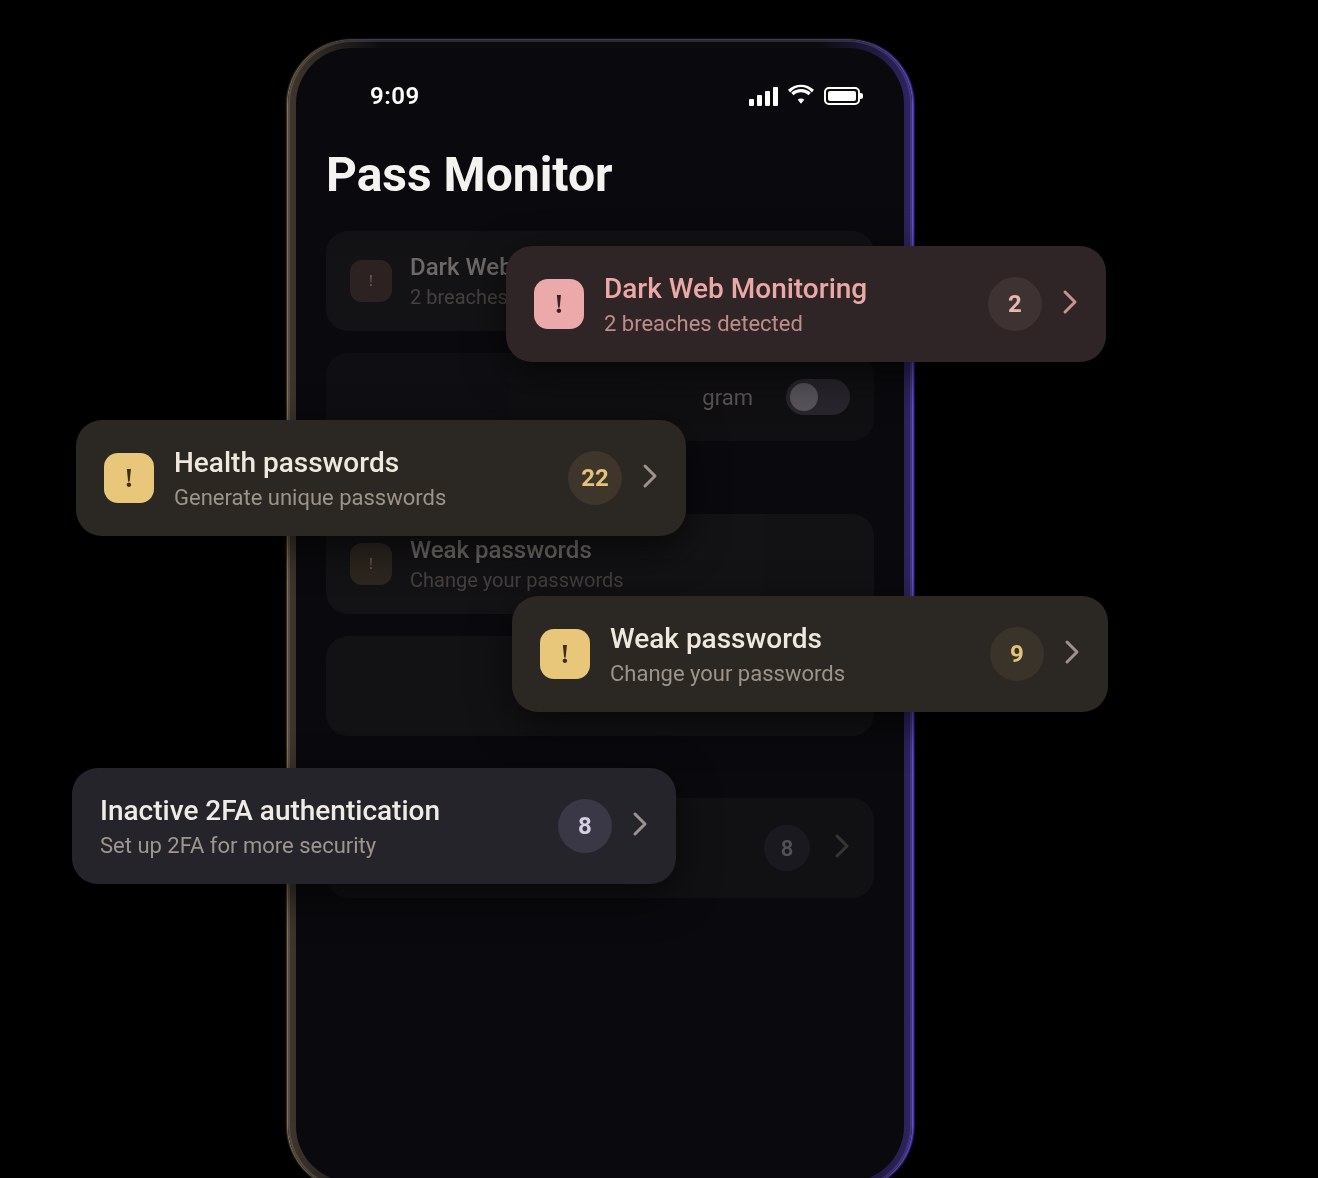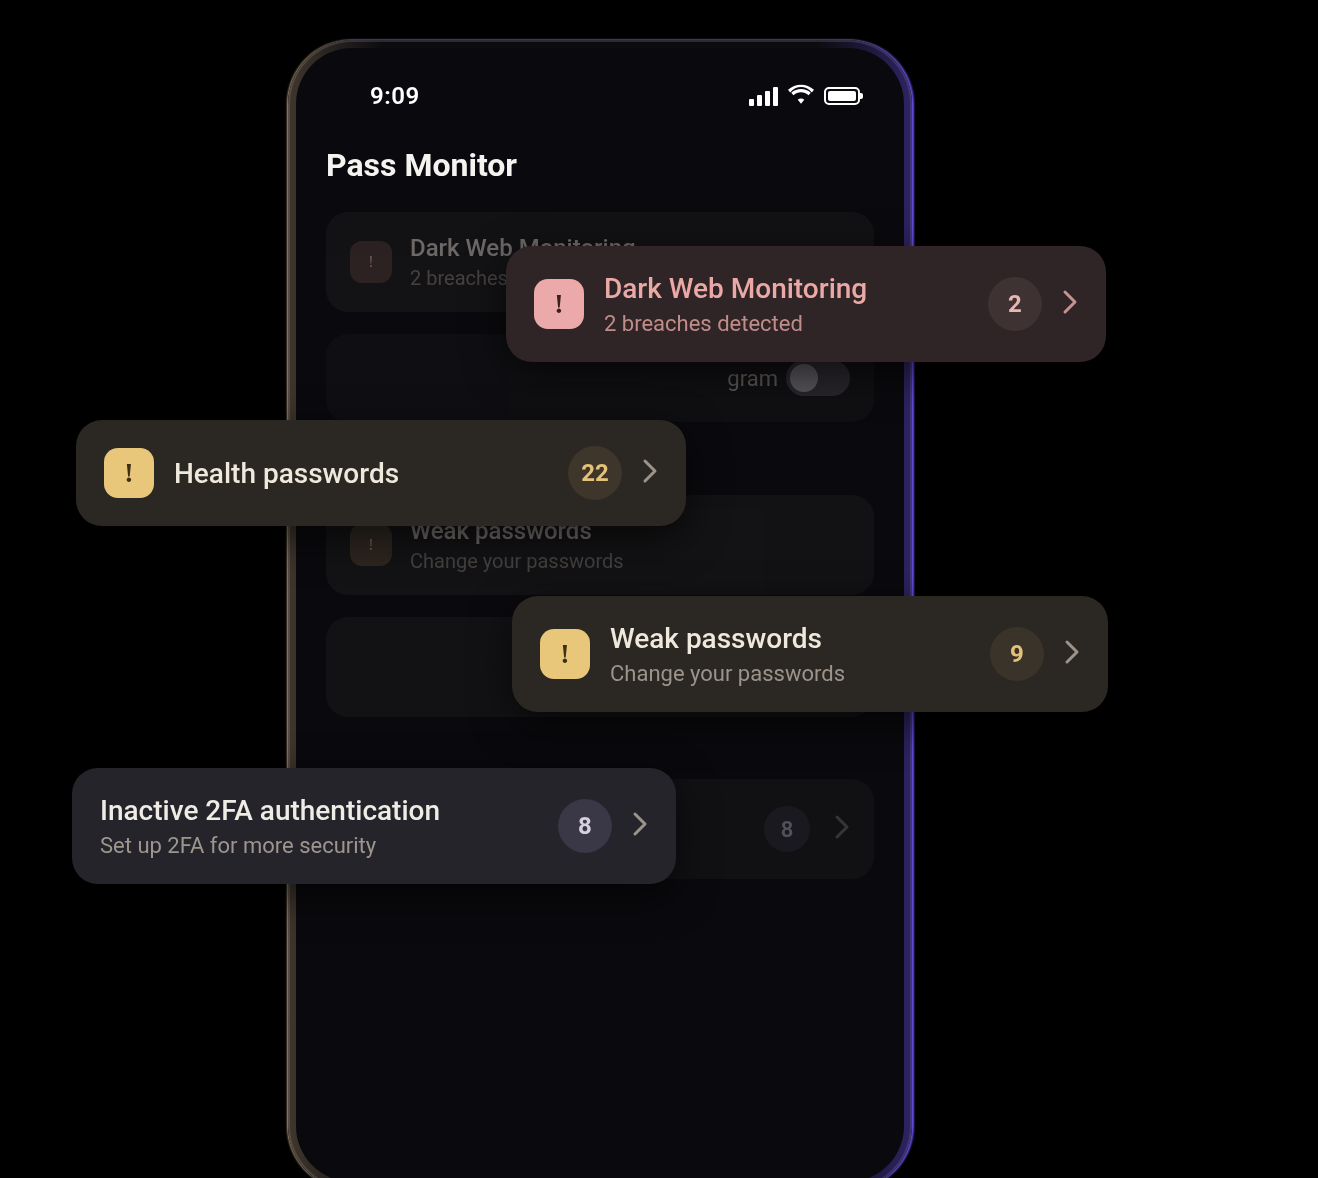--- a/index.html
+++ b/index.html
@@ -65,21 +65,21 @@
   .battery {
     width:36px; height:18px; border:2px solid #fff; border-radius:5px; position:relative;
   }
   .battery::after{
     content:""; position:absolute; right:-5px; top:4px; width:3px; height:6px; background:#fff; border-radius:0 2px 2px 0;
   }
   .battery .fill{ position:absolute; inset:2px; background:#fff; border-radius:2px; }
 
   
   .screen-content { padding: 28px 30px 0 30px; }
-  .page-title { font-size: 32px; font-weight: 700; color:#f5f3f0; margin-bottom: 28px; }
+  .page-title { font-size: 48px; font-weight: 700; color:#f5f3f0; margin-bottom: 28px; }
 
   .bg-card {
     background: rgba(40,36,36,0.55);
     border-radius: 22px;
     padding: 22px 24px;
     display:flex;
     align-items:center;
     gap:18px;
     margin-bottom: 22px;
     position: relative;
@@ -221,21 +221,21 @@
 
       <div class="bg-card dim">
         <div class="bg-icon ic-red-dim exclaim">!</div>
         <div class="texts">
           <div class="title">Dark Web Monitoring</div>
           <div class="sub">2 breaches detected</div>
         </div>
       </div>
 
       <div class="toggle-row">
-        <div class="toggle-label" style="margin-left:auto; padding-right:8px;">gram</div>
+        <div class="toggle-label" style="margin-left:auto; padding-right:33px;">gram</div>
         <div class="toggle">
             <div class="knob"></div>
           </div>
       </div>
 
       <div class="section-label">Password Health</div>
 
       <div class="bg-card dim">
         <div class="bg-icon ic-amber-dim exclaim">!</div>
         <div class="texts">
@@ -288,20 +288,21 @@
     <svg viewBox="0 0 16 26">
         <path d="M3 3l10 10L3 23"></path>
       </svg>
   </div>
 </div>
 
 <div class="popout p-reused">
   <div class="icon exclaim">!</div>
   <div class="texts">
     <div class="title">Health passwords</div>
+    <div class="sub">Generate unique passwords</div>
   </div>
   <div class="count">22</div>
   <div class="chev">
     <svg viewBox="0 0 16 26">
         <path d="M3 3l10 10L3 23"></path>
       </svg>
   </div>
 </div>
 
 <div class="popout p-weak">

